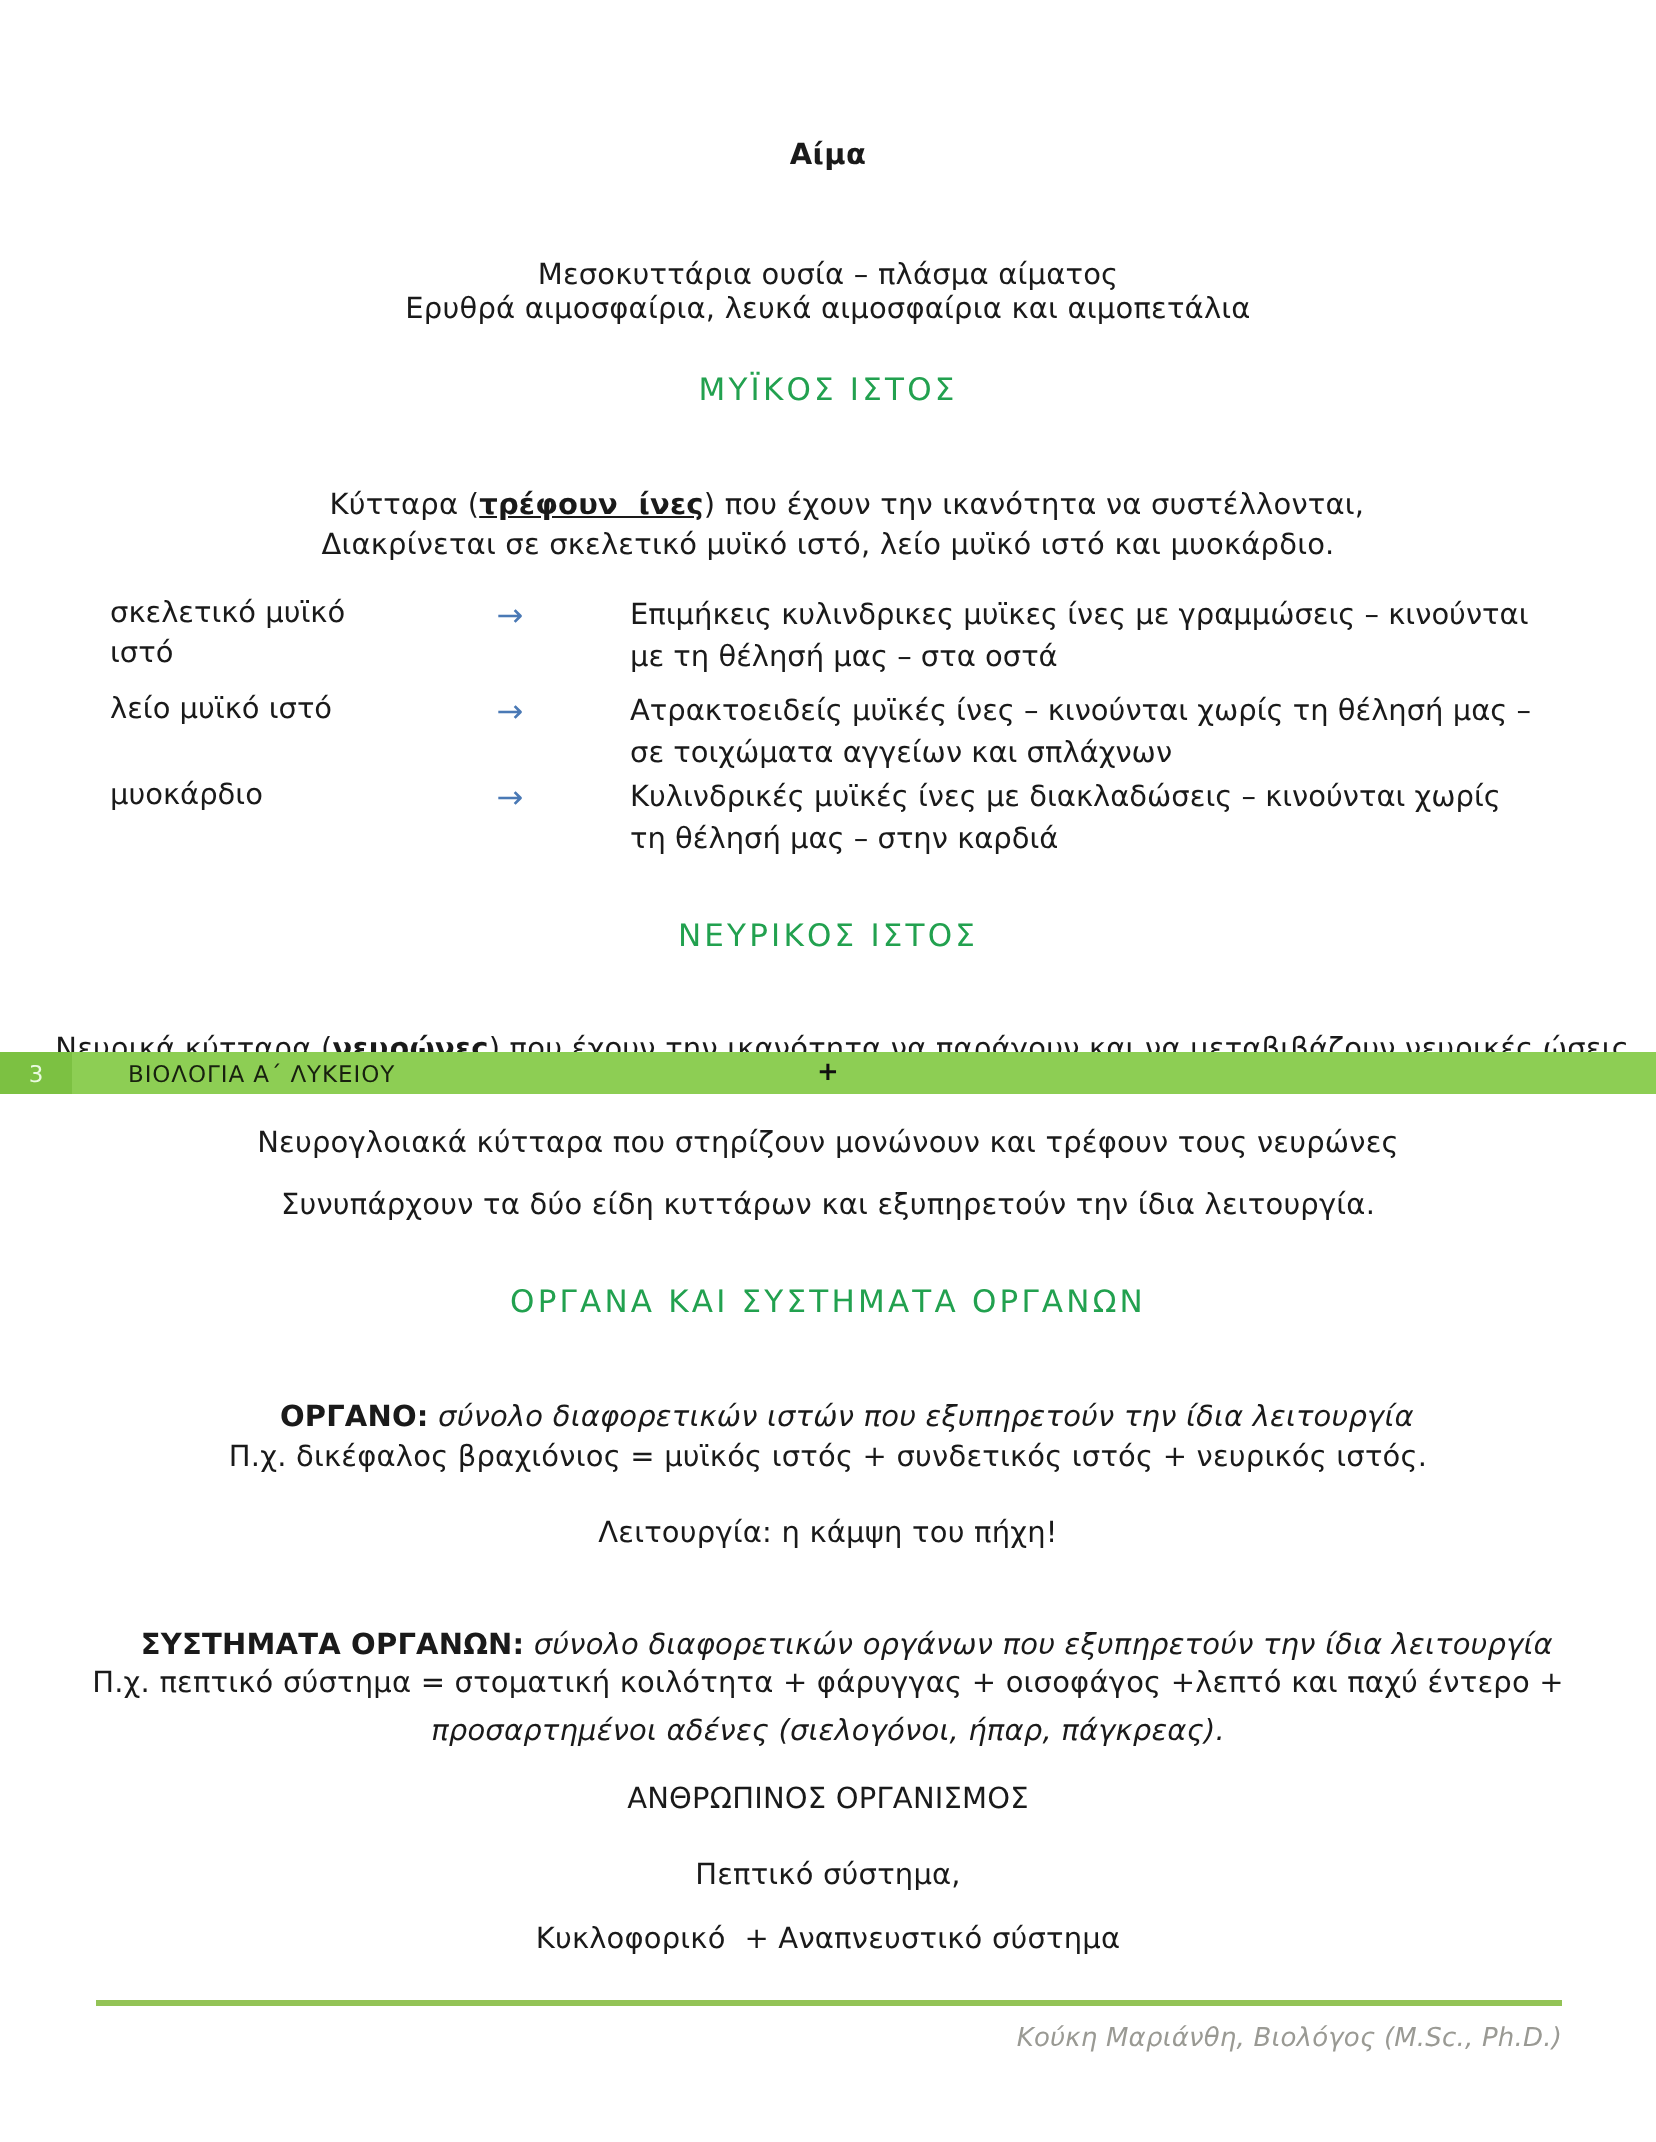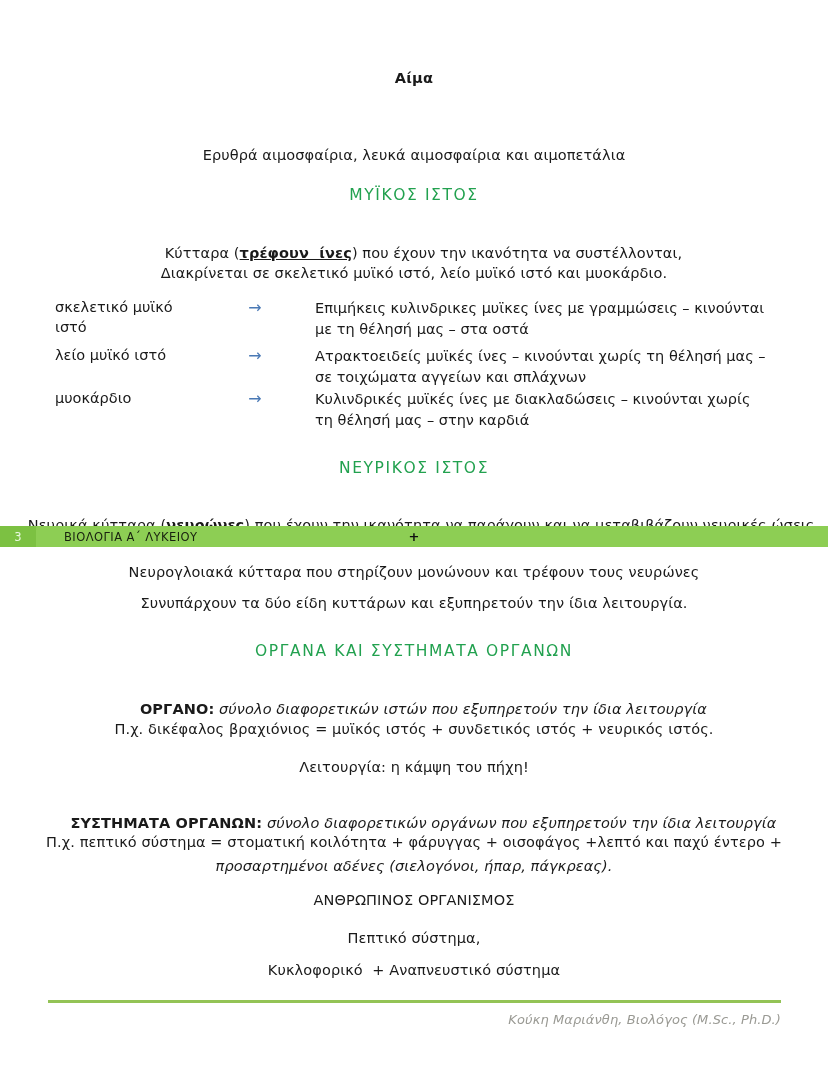--- a/index.html
+++ b/index.html
@@ -154,20 +154,21 @@
 </style>
 </head>
 <body>
 
 <div class="page">
 
   <div class="line t-title" style="top:69px;">Αίμα</div>
 
   <div class="line t-body" style="top:106px;margin-top:40px;">Ερυθρά αιμοσφαίρια, λευκά αιμοσφαίρια και αιμοπετάλια</div>
 
+  <div class="line t-body" style="top:129px;">Μεσοκυττάρια ουσία – πλάσμα αίματος</div>
 
   <div class="line t-heading" style="top:185px;">ΜΥΪΚΟΣ ΙΣΤΟΣ</div>
 
   <div class="line t-body" style="top:225px;">
     <span>Κύτταρα (</span><span class="bold-u">τρέφουν  ίνες</span><span>) που έχουν την ικανότητα να συστέλλονται,</span>
   </div>
 
   <div class="line t-body" style="top:264px;">Διακρίνεται σε σκελετικό μυϊκό ιστό, λείο μυϊκό ιστό και μυοκάρδιο.</div>
 
   <div class="defrow" style="top:298px;">

